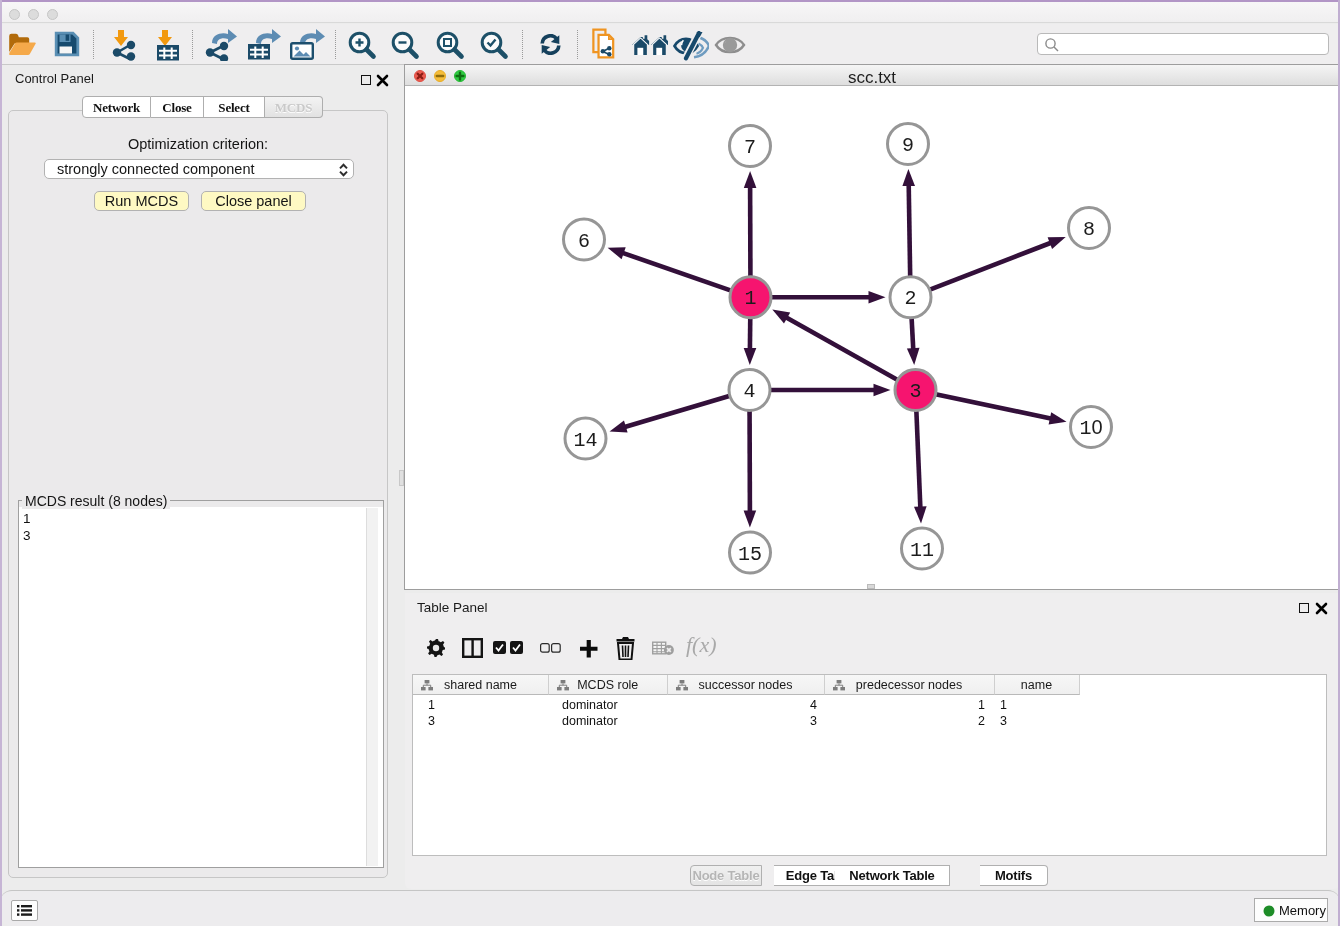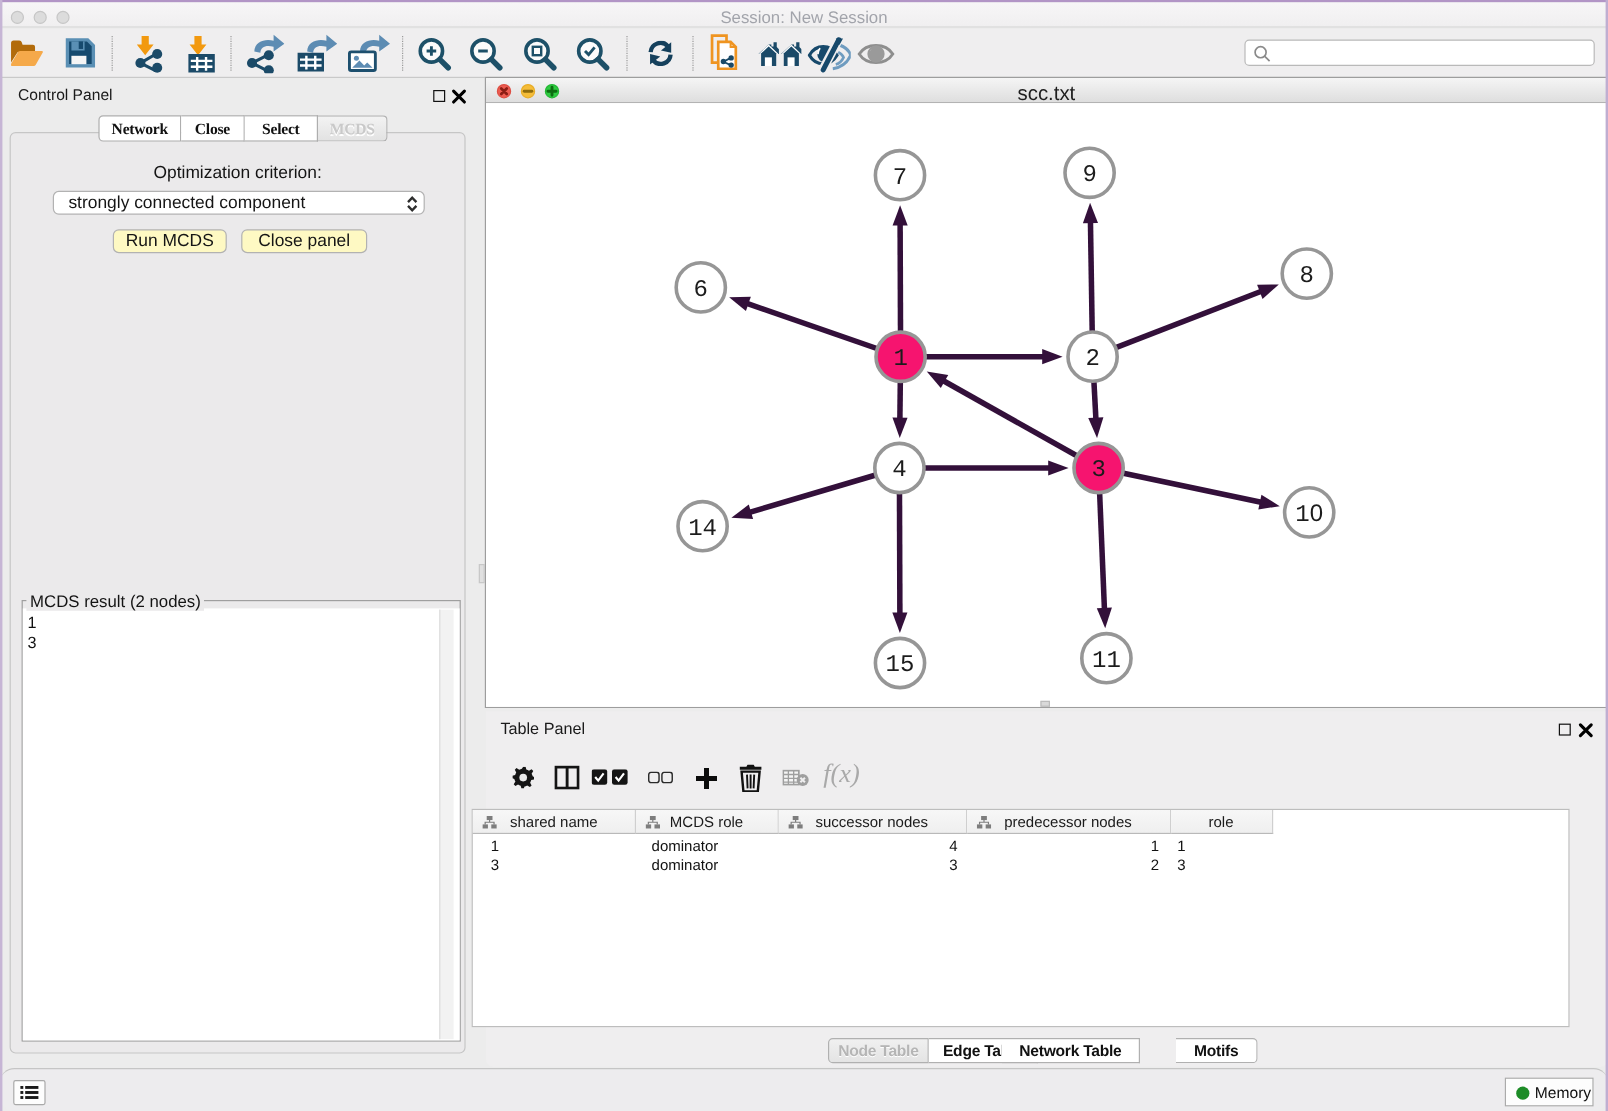--- a/index.html
+++ b/index.html
@@ -37,40 +37,39 @@
 
 
 #net-win { left:404px; top:64px; width:936px; height:526px; border:1px solid #9d9d9d; background:#fff; }
 #net-title { position:absolute; left:0; top:0; width:100%; height:21px; background:linear-gradient(#f5f5f5,#dedede); border-bottom:1px solid #b3b3b3; }
 .tl { position:absolute; top:5px; width:12px; height:12px; border-radius:50%; }
 #net-name { position:absolute; top:3px; left:0; width:100%; text-align:center; font-size:17px; font-weight:normal; color:#1d1d1d; }
 
 
 #tp { left:405px; top:593px; width:935px; height:296px; background:#efeeef; border-radius:0 0 6px 6px; }
 #tp-title { left:417px; top:600px; font-size:13.5px; color:#1a1a1a; }
-#tp-table { left:393px; top:674px; width:915px; height:182px; background:#fff; border:1px solid #bdbdbd; }
+#tp-table { left:412px; top:674px; width:915px; height:182px; background:#fff; border:1px solid #bdbdbd; }
 .th { position:absolute; top:0; height:20px; background:linear-gradient(#f7f7f7,#efefef); border-right:1px solid #cfcfcf; border-bottom:1px solid #b9b9b9; font-size:12.5px; color:#1a1a1a; text-align:center; line-height:20px; }
 .td { position:absolute; font-size:12.5px; color:#111; height:16px; line-height:16px; }
 .btab { position:absolute; top:865px; height:21px; background:#fff; border:1px solid #b0b0b0; border-left:none; font-size:13px; font-weight:bold; letter-spacing:-0.2px; color:#111; text-align:center; line-height:20px; }
 
 
 #status { left:0; top:890px; width:1340px; height:36px; background:#edecee; border-top:1px solid #c5c5c5;border-radius:12px; }
 #mem-btn { position:absolute; left:1254px; top:7px; width:74px; height:24px; background:#fdfdfd; border:1px solid #ababab; font-size:13px; color:#111; }
 #list-btn { position:absolute; left:11px; top:9px; width:27px; height:21px; background:#fdfdfd; border:1px solid #a9a9a9; border-radius:2px; }
 </style>
 </head>
 <body>
 <div class="abs" id="purple"></div>
 <div class="abs" style="left:0;top:0;width:2px;height:926px;background:#c6b5d5;z-index:50"></div>
 <div class="abs" style="left:1338px;top:0;width:2px;height:926px;background:#c0aed1;z-index:50"></div>
 <div class="abs" id="titlebar">
   <div class="dot" style="left:9px"></div>
   <div class="dot" style="left:28px"></div>
   <div class="dot" style="left:47px"></div>
-  <div id="title-text">Session: New Session</div>
 </div>
 <div class="abs" id="toolbar">
 <svg class="abs" style="left:6px;top:5px" width="33" height="31" viewBox="0 0 33 31">
  <path d="M3.2 23 L3.2 7 Q3.2 4.8 5.4 4.8 L10 4.8 Q11.8 4.8 12.2 6.4 L12.8 8.2 L21.4 8.2 Q23.2 8.2 23.2 10 L23.2 14.5 L8.6 14.5 Z" fill="#b26b0b"></path>
  <path d="M3.4 25.9 Q2.8 25 3.6 23.6 L9.2 14.2 Q9.7 13.4 10.7 13.4 L29 13.4 Q30.2 13.5 29.6 14.8 L23.8 24.9 Q23.2 25.9 22 25.9 Z" fill="#f5a94a"></path>
 </svg>
 <svg class="abs" style="left:52px;top:5px" width="30" height="30" viewBox="0 0 30 30">
  <path d="M4.2 4.2 L21 4.2 L25.8 9 L25.8 25.8 L4.2 25.8 Z" fill="#164a6e" stroke="#5a8fb4" stroke-width="2.8"></path>
  <path d="M7.5 5.5 L18.5 5.5 L18.5 13 L7.5 13 Z" fill="#5a8fb4"></path>
  <rect x="13.6" y="5.5" width="3.6" height="6.3" fill="#164a6e"></rect>
@@ -208,21 +207,21 @@
   <svg style="position:absolute;right:4px;top:3px" width="11" height="14">
       <path d="M2 5.4 L5.5 1.8 L9 5.4" fill="none" stroke="#2e2e2e" stroke-width="2"></path>
       <path d="M2 8.6 L5.5 12.2 L9 8.6" fill="none" stroke="#2e2e2e" stroke-width="2"></path>
     </svg>
 </div>
 <div class="btn" style="left:94px; width:95px;">Run MCDS</div>
 <div class="btn" style="left:201px; width:105px;">Close panel</div>
 <div class="abs" id="fieldset"></div>
 <div class="abs" id="fieldset-white"></div>
 <div class="abs" id="scrollv"></div>
-<div class="abs" id="legend">MCDS result (2 nodes)</div>
+<div class="abs" id="legend">MCDS result (8 nodes)</div>
 <div class="abs" id="res">1<br>3</div>
 
 <div class="abs" id="net-win">
   <div id="net-title">
     <div class="tl" style="left:8.5px; background:#ed5c51; border:1px solid #dd4f44;">
         <svg width="10" height="10">
           <path d="M2.7 2.7 L7.3 7.3 M7.3 2.7 L2.7 7.3" stroke="#8c1d14" stroke-width="2.3" stroke-linecap="round"></path>
         </svg>
       </div>
     <div class="tl" style="left:28.5px; background:#f5bd39; border:1px solid #e8ad27;">
@@ -361,34 +360,34 @@
         <path d="M6 3.4 L6 5.2 M2.3 7 L2.3 5.2 L9.7 5.2 L9.7 7" stroke="#7d7d7d" stroke-width="1" fill="none"></path>
       </svg>successor nodes</div>
 <div class="th" style="left:411.5px; width:170px;"><svg style="position:absolute;left:8px;top:5px" width="12" height="11" viewBox="0 0 12 11">
         <g fill="#7d7d7d">
           <rect x="3.6" y="0" width="4.8" height="3.4"></rect>
           <rect x="0" y="7" width="4.6" height="3.4"></rect>
           <rect x="7.4" y="7" width="4.6" height="3.4"></rect>
         </g>
         <path d="M6 3.4 L6 5.2 M2.3 7 L2.3 5.2 L9.7 5.2 L9.7 7" stroke="#7d7d7d" stroke-width="1" fill="none"></path>
       </svg>predecessor nodes</div>
-<div class="th" style="left:581.5px; width:85px;">role</div>
+<div class="th" style="left:581.5px; width:85px;">name</div>
 <div class="td" style="left:15px; top:22px;">1</div>
 <div class="td" style="left:149px; top:22px;">dominator</div>
 <div class="td" style="left:254px; top:22px; width:150px; text-align:right;">4</div>
 <div class="td" style="left:412px; top:22px; width:160px; text-align:right;">1</div>
 <div class="td" style="left:587px; top:22px;">1</div>
 <div class="td" style="left:15px; top:38px;">3</div>
 <div class="td" style="left:149px; top:38px;">dominator</div>
 <div class="td" style="left:254px; top:38px; width:150px; text-align:right;">3</div>
 <div class="td" style="left:412px; top:38px; width:160px; text-align:right;">2</div>
 <div class="td" style="left:587px; top:38px;">3</div>
 
 </div>
-<div class="btab first" style="left:690px; width:84px; border-left:1px solid #b0b0b0; border-radius:4px 0 0 4px; background:linear-gradient(#f0f0f0,#e4e4e4); color:#b5b5b5; text-shadow:0 1px 0 #fff;">Node Table</div>
+<div class="btab first" style="left:690px; width:72px; border-left:1px solid #b0b0b0; border-radius:4px 0 0 4px; background:linear-gradient(#f0f0f0,#e4e4e4); color:#b5b5b5; text-shadow:0 1px 0 #fff;">Node Table</div>
 <div class="btab" style="left:774px; width:91px;">Edge Table</div>
 <div class="btab" style="left:835px; width:115px;">Network Table</div>
 <div class="btab" style="left:980px; width:68px; border-radius:0 4px 4px 0;">Motifs</div>
 
 <div class="abs" id="status">
   <div id="list-btn">
       <svg width="25" height="19">
         <g fill="#1a1a1a">
           <rect x="5" y="4" width="2.4" height="2.4"></rect>
           <rect x="9" y="4" width="11" height="2.4"></rect>

